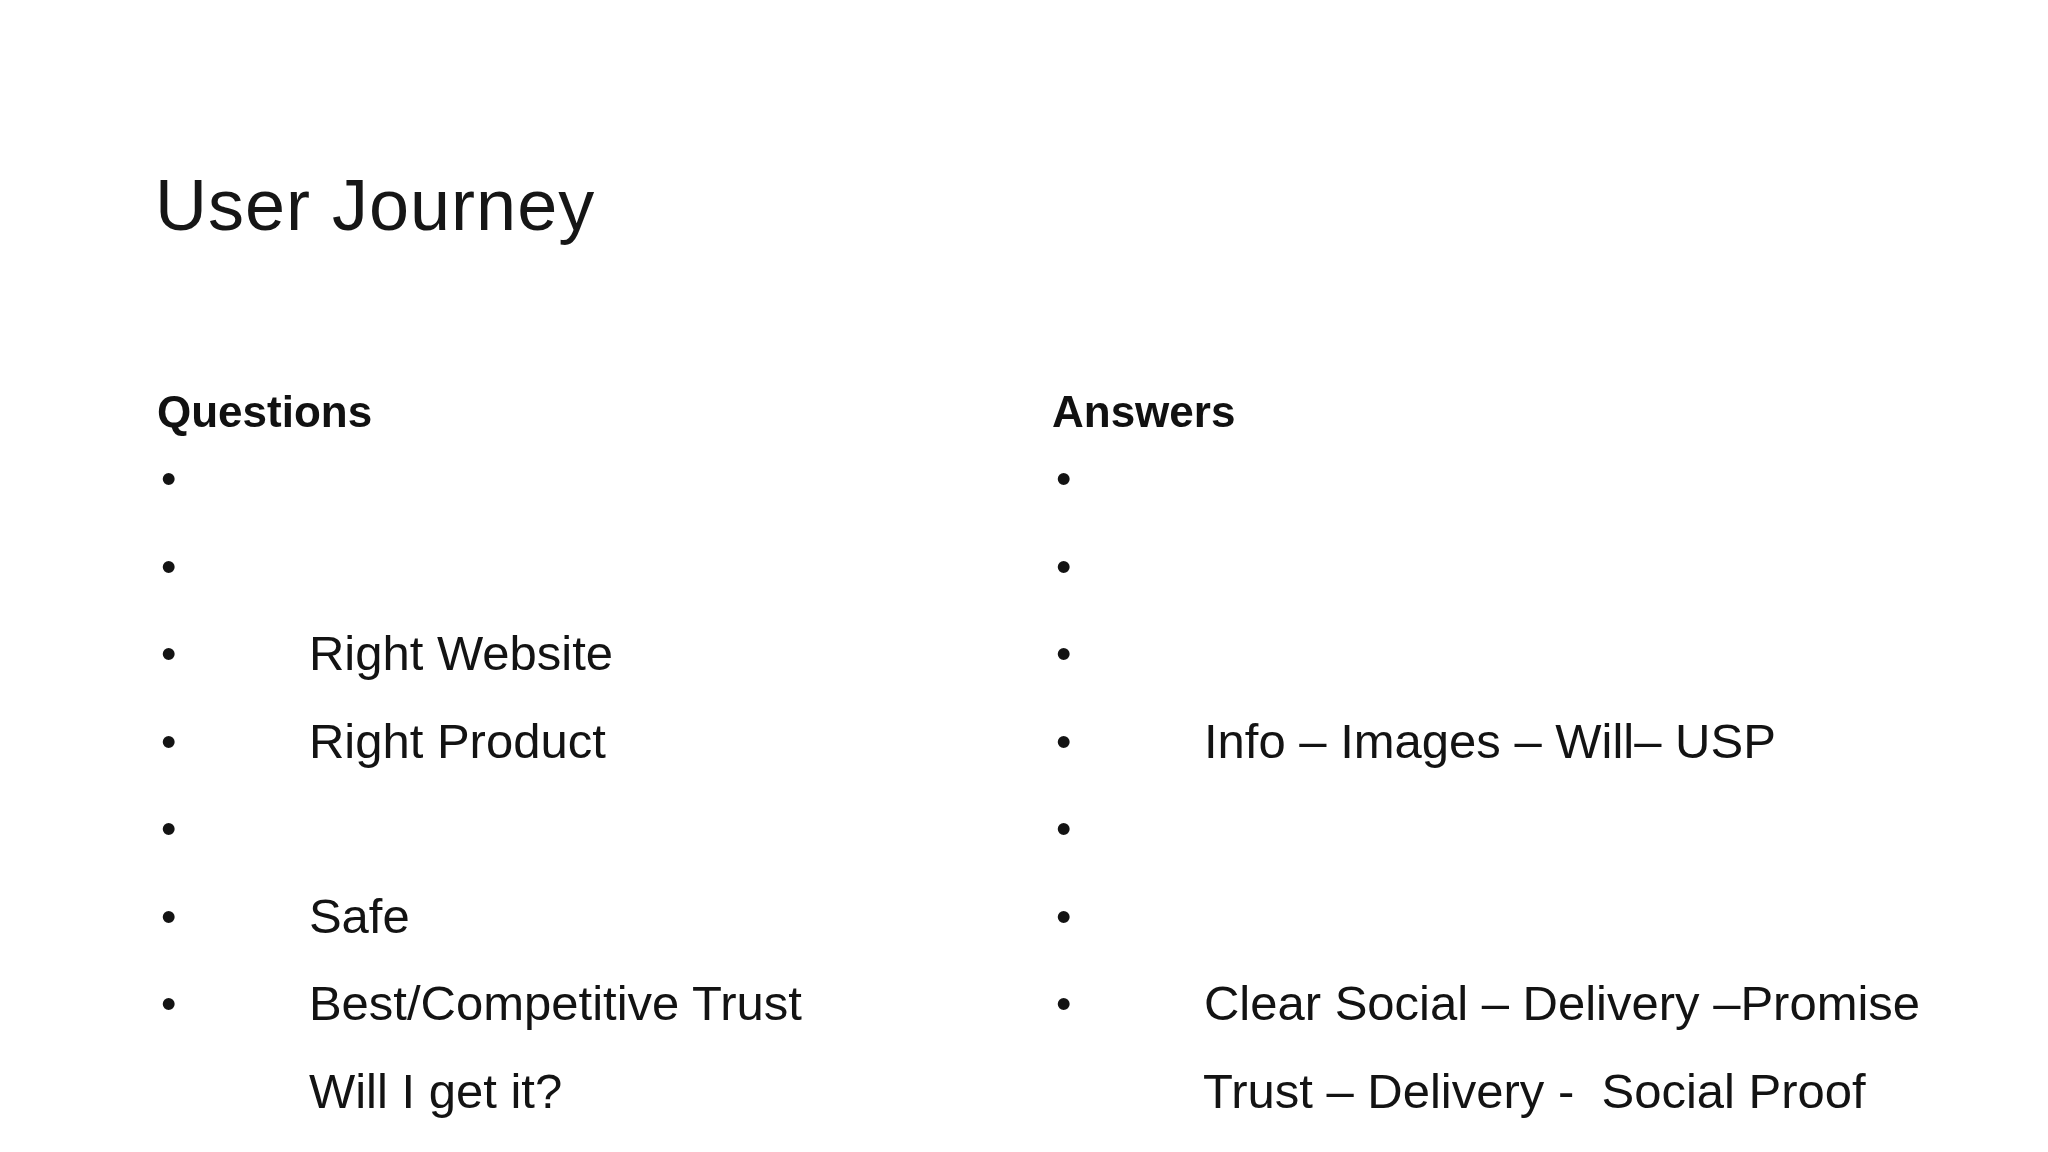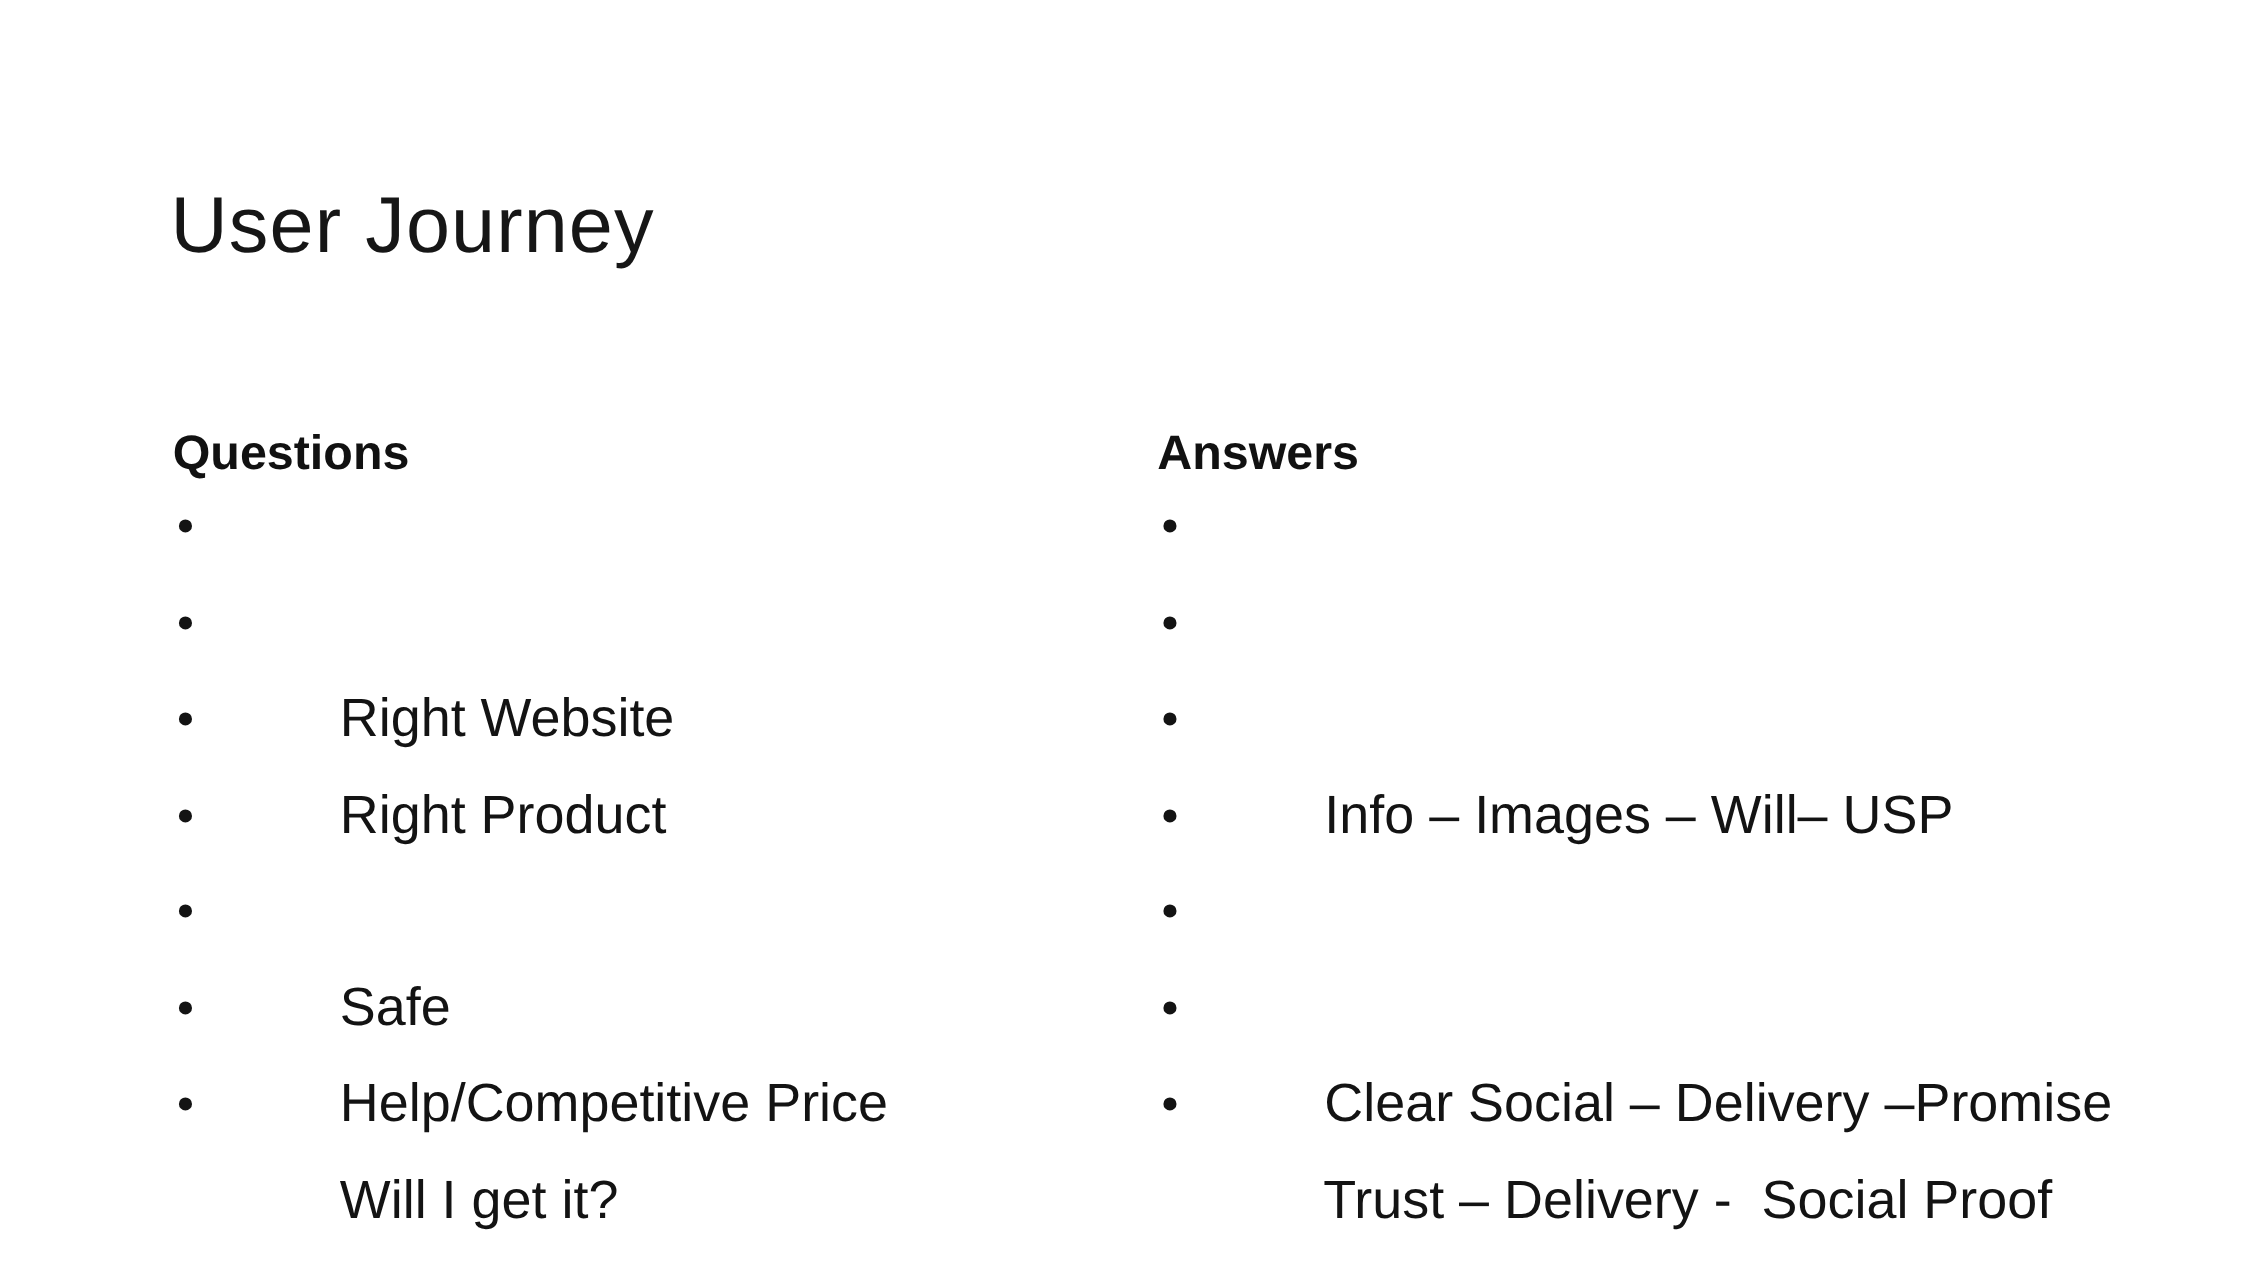--- a/index.html
+++ b/index.html
@@ -98,21 +98,21 @@
       </li>
       <li>
         <span class="bullet">•</span>
       </li>
       <li>
         <span class="bullet">•</span>
         <span class="item-text">Safe</span>
       </li>
       <li>
         <span class="bullet">•</span>
-        <span class="item-text">Help/Competitive Price</span>
+        <span class="item-text">Best/Competitive Trust</span>
       </li>
       <li>
         <span class="bullet">•</span>
         <span class="item-text">Will I get it?</span>
       </li>
       <li>
         <span class="bullet">•</span>
         <span class="item-text">What if something goes wrong?</span>
       </li>
     </ul>

